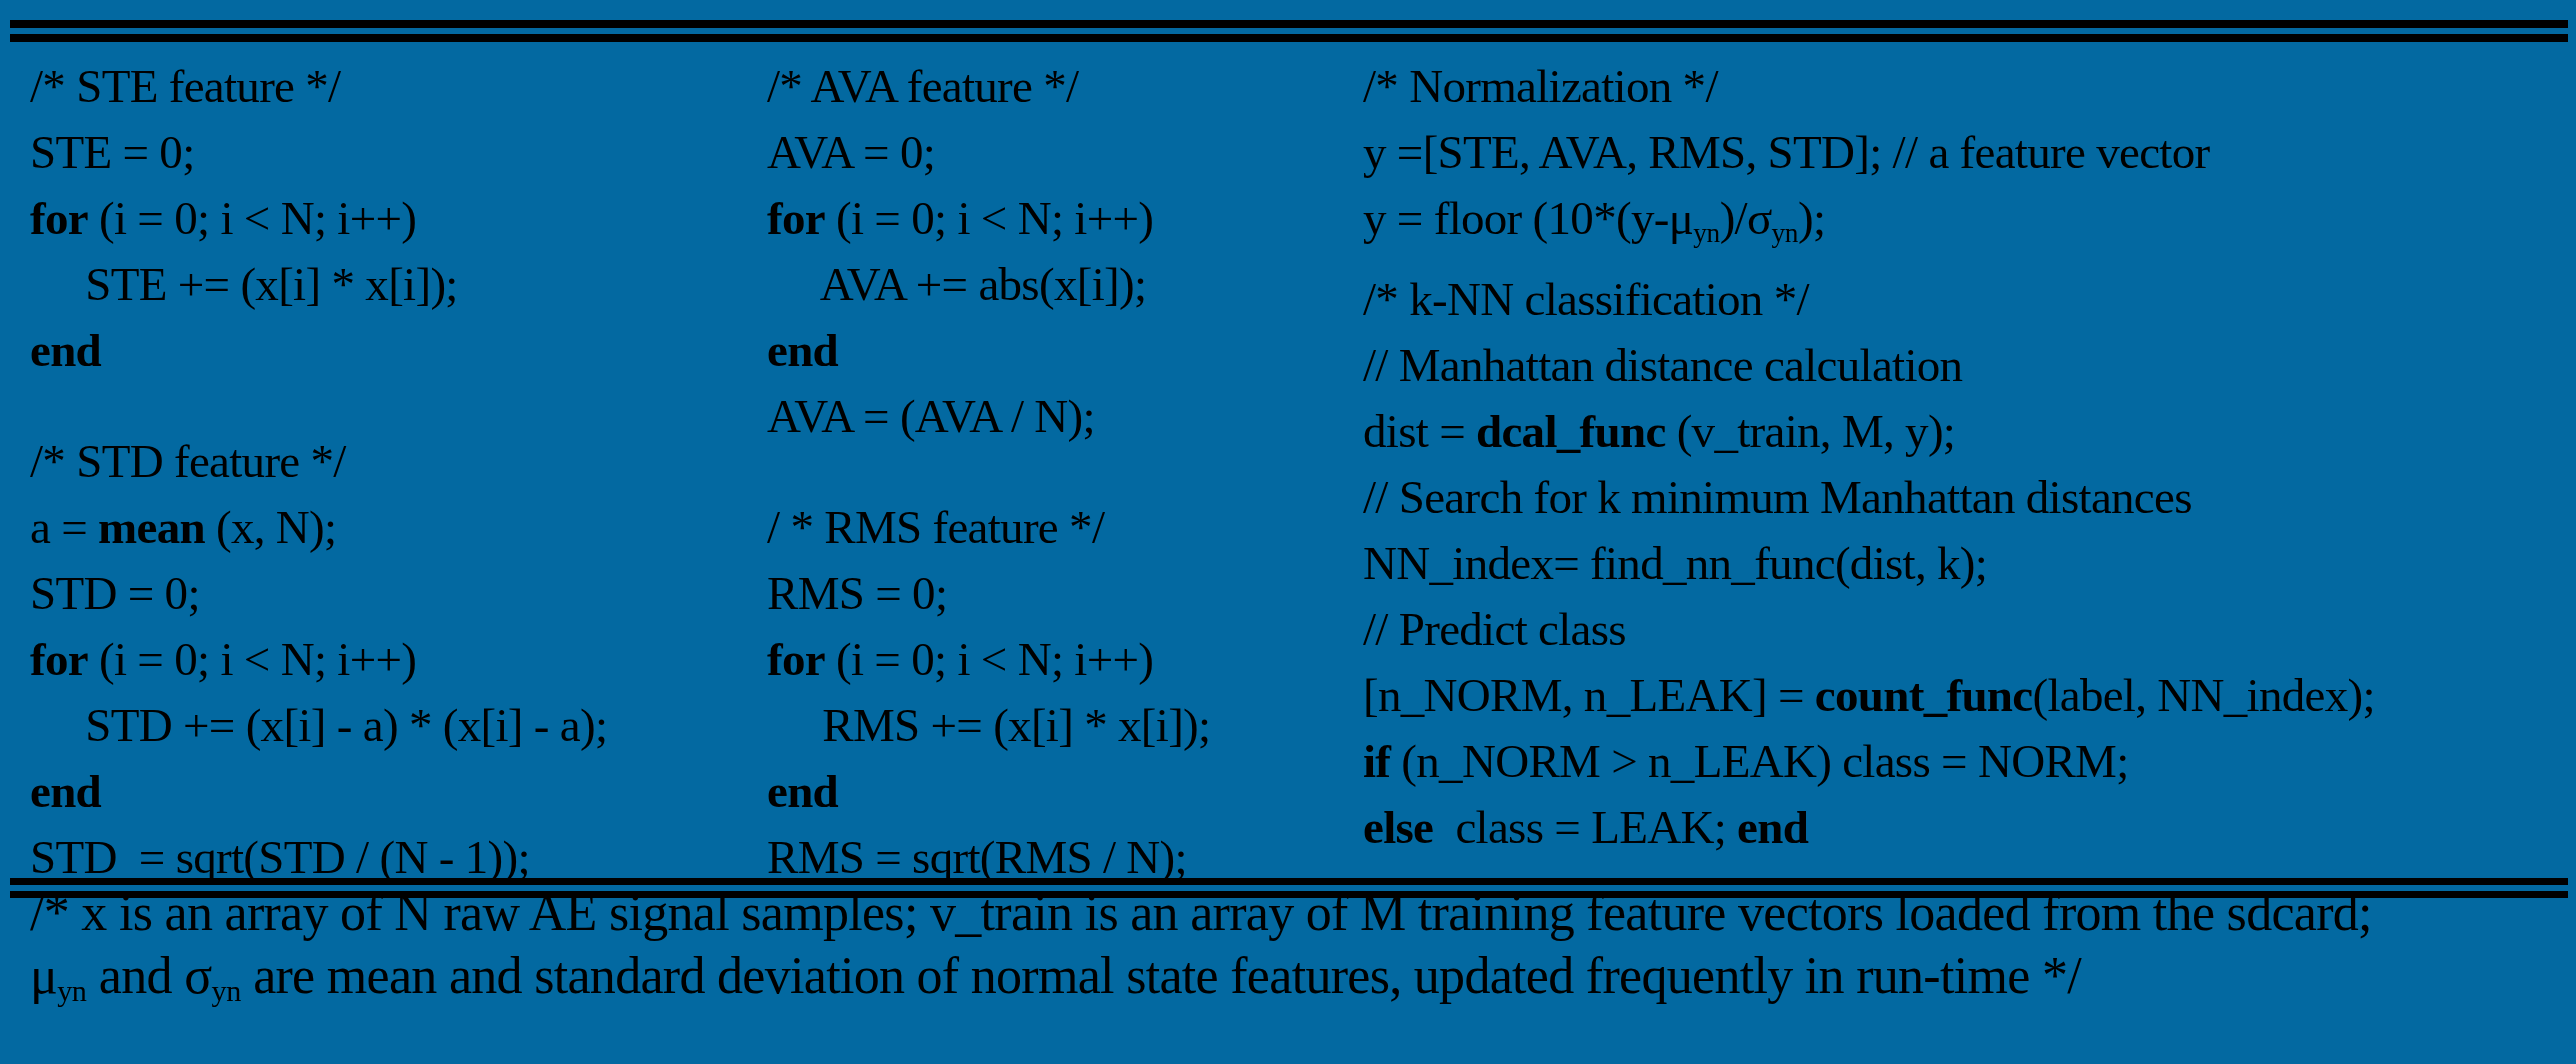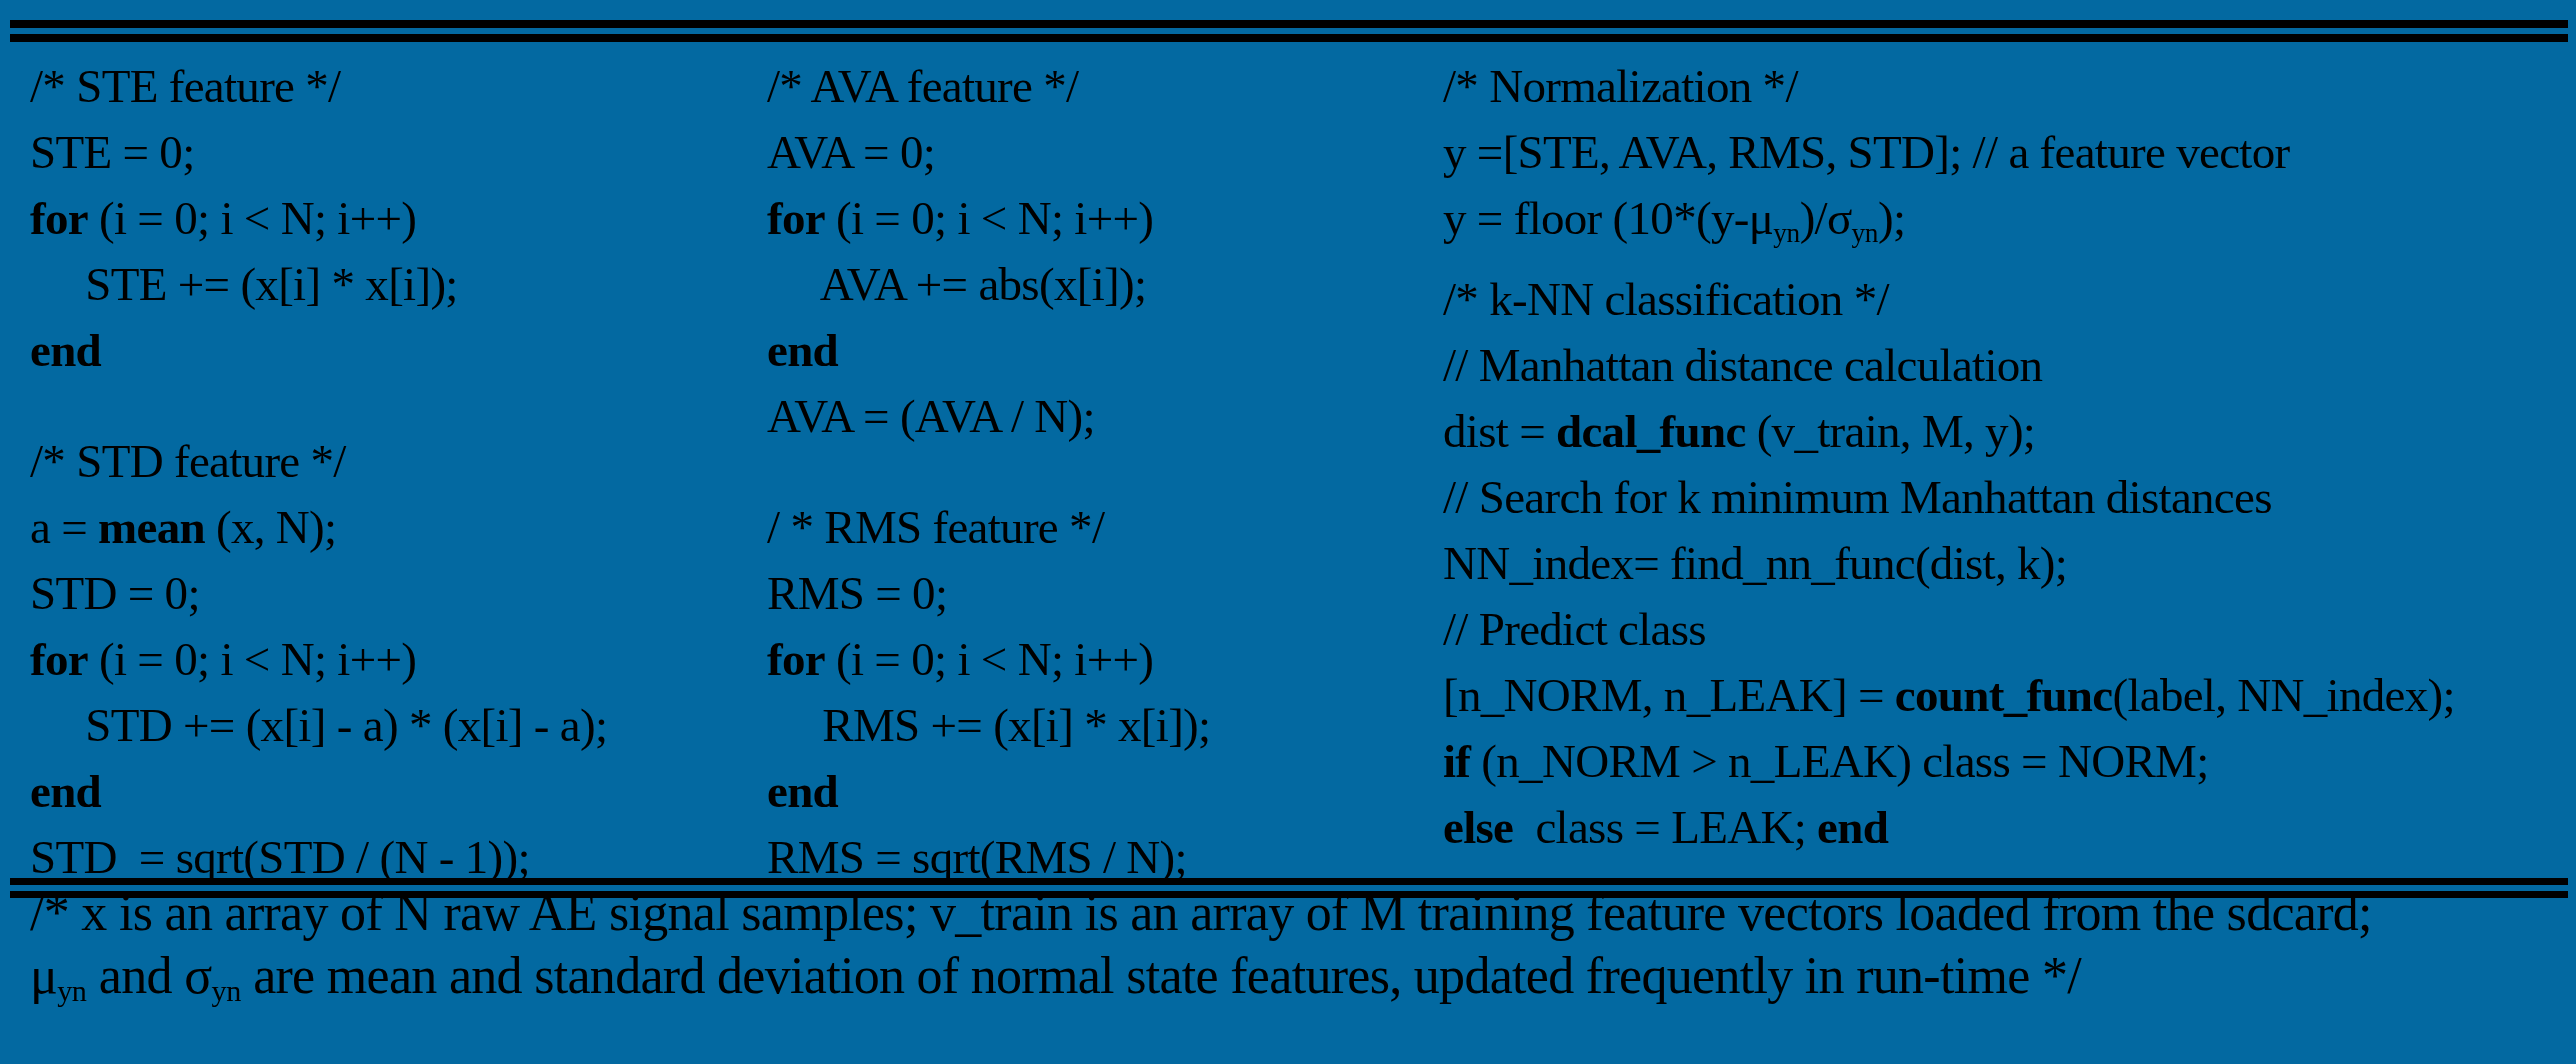--- a/index.html
+++ b/index.html
@@ -30,21 +30,21 @@
   .code-col {
     position: absolute;
     top: 53px;
     font-size: 47px;
     line-height: 66px;
     letter-spacing: -0.7px;
     white-space: pre;
   }
   #col-0 { left: 30px;   width: 719px; }
   #col-1 { left: 767px; width: 656px;  }
-  #col-2 { left: 1443px; width: 1128px; }
+  #col-2 { left: 1363px; width: 1128px; }
 
   .code-section + .code-section { margin-top: 45px; }
 
   .code-line { white-space: pre; }
 
   .b   { font-weight: bold; }
   .sub {
     font-size: 0.58em;
     vertical-align: -0.28em;
     letter-spacing: -0.4px;

